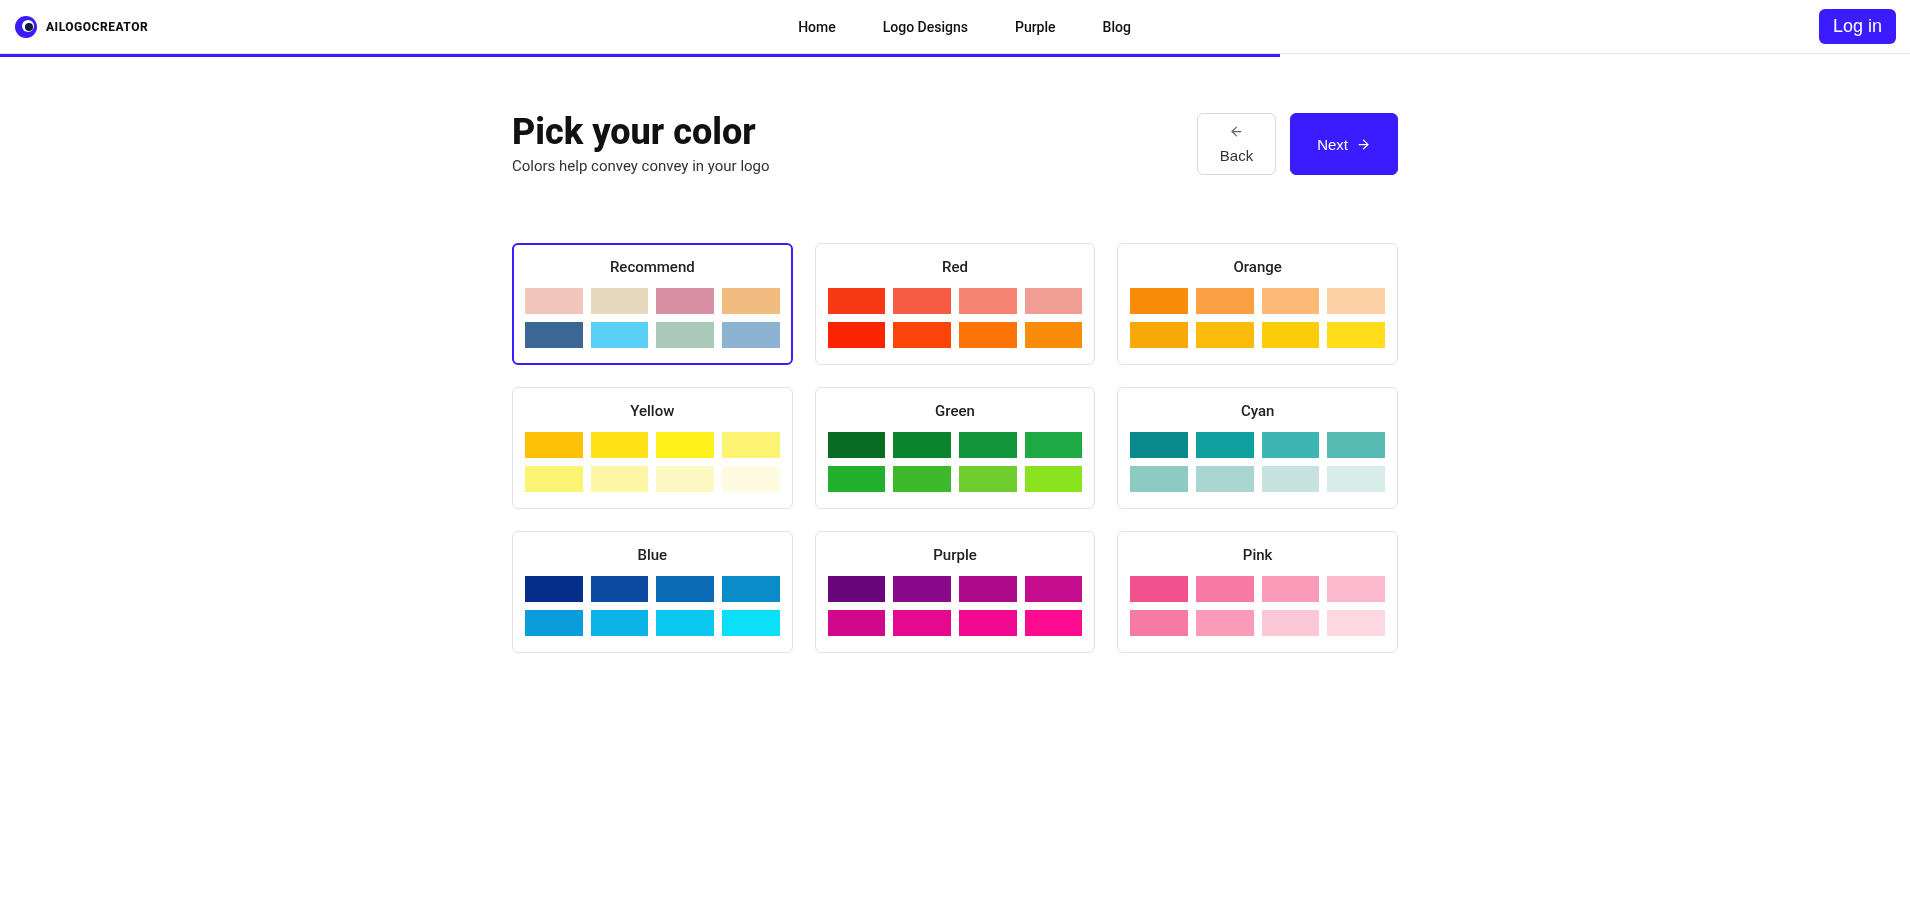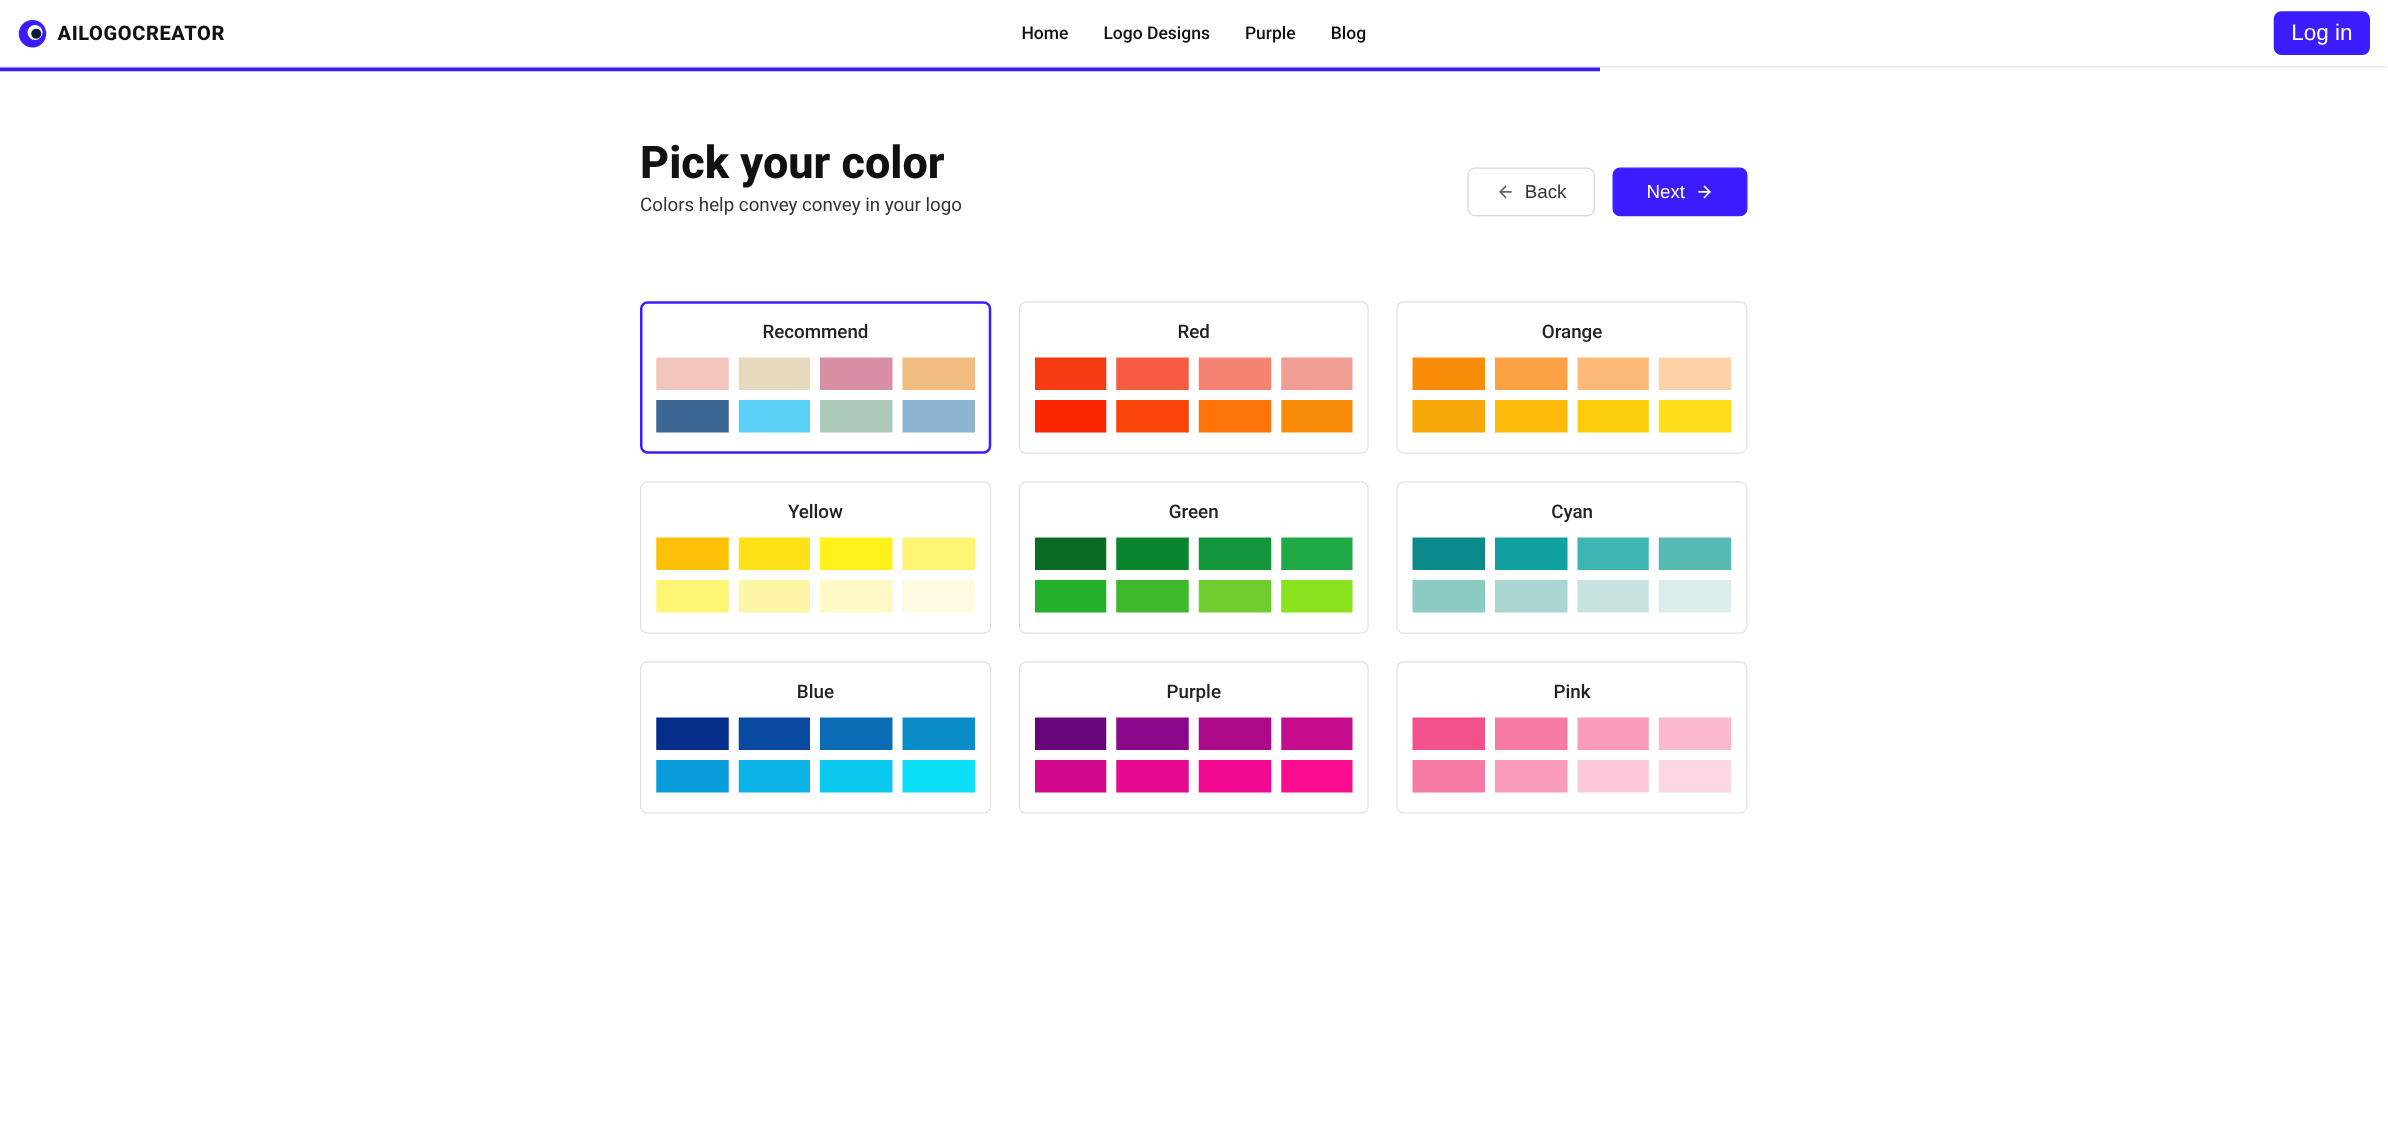--- a/index.html
+++ b/index.html
@@ -2,39 +2,39 @@
 <html><head>
 <meta charset="utf-8">
 <style>
   * { margin: 0; padding: 0; box-sizing: border-box; }
   body { font-family: -apple-system, BlinkMacSystemFont, "Segoe UI", Roboto, "Helvetica Neue", Arial, sans-serif; background: #fff; color: #111; }
   .header {
     display: flex; align-items: center; justify-content: space-between;
     height: 54px; padding: 0 14px 0 14px; border-bottom: 1px solid #e5e5e5;
   }
   .brand { display: flex; align-items: center; gap: 8px; }
-  .brand-text { font-weight: 800; letter-spacing: 0.5px; font-size: 16px; }
+  .brand-text { font-weight: 800; letter-spacing: 0.5px; font-size: 12px; }
   .nav { display: flex; gap: 28px; position: absolute; left: 50%; transform: translateX(-50%); }
-  .nav a { color: #111; text-decoration: none; font-size: 14px; font-weight: 500; cursor: pointer; }
+  .nav a { color: #111; text-decoration: none; font-size: 14px; font-weight: 500; cursor: pointer; margin-left: 19px; }
   .login-btn {
     background: #3b1cff; color: #fff; border: none; border-radius: 6px;
     padding: 7px 14px; font-size: 18px; cursor: pointer;
   }
   .progress-track { height: 3px; width: 100%; background: transparent; }
   .progress-fill { height: 100%; background: #3b1cff; }
   .container { max-width: 886px; margin: 52px auto 0; padding: 0 0; }
   .title-row { display: flex; justify-content: space-between; align-items: flex-end; }
   .title-block h1 { font-size: 36px; font-weight: 800; margin-bottom: 4px; }
   .title-block p { font-size: 15px; color: #333; }
   .btn-row { display: flex; gap: 14px; margin-top: 4px; }
   .btn {
     display: inline-flex; align-items: center; gap: 8px; justify-content: center;
     border-radius: 6px; font-size: 15px; padding: 10px 22px; cursor: pointer; font-weight: 500;
   }
-  .btn-back { background: #fff; border: 1px solid #d9d9d9; color: #333; }
+  .btn-back { background: #fff; border: 1px solid #d9d9d9; color: #333; flex-direction: column; }
   .btn-next { background: #3b1cff; border: 1px solid #3b1cff; color: #fff; padding: 10px 26px; }
   .grid { display: grid; grid-template-columns: repeat(3, 1fr); gap: 22px; margin-top: 68px; }
   .card {
     border: 1px solid #e2e2e2; border-radius: 6px; padding: 14px 12px 16px;
     cursor: pointer; background: #fff;
   }
   .card.selected { border: 2px solid #3b1cff; padding: 13px 11px 15px; }
   .card-title { text-align: center; font-size: 15px; color: #222; margin-bottom: 12px; font-weight: 500; }
   .swatches { display: grid; grid-template-columns: repeat(4, 1fr); gap: 8px; }
   .swatch { height: 26px; width: 100%; }

